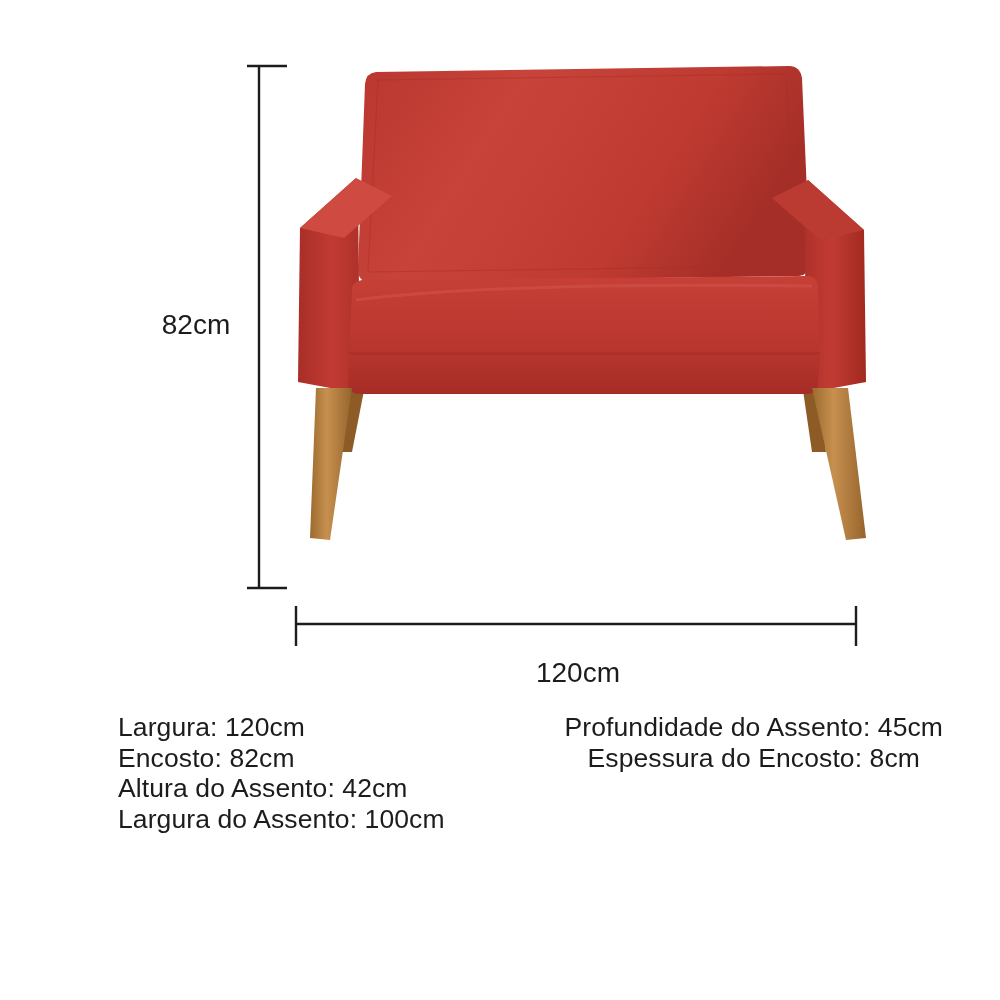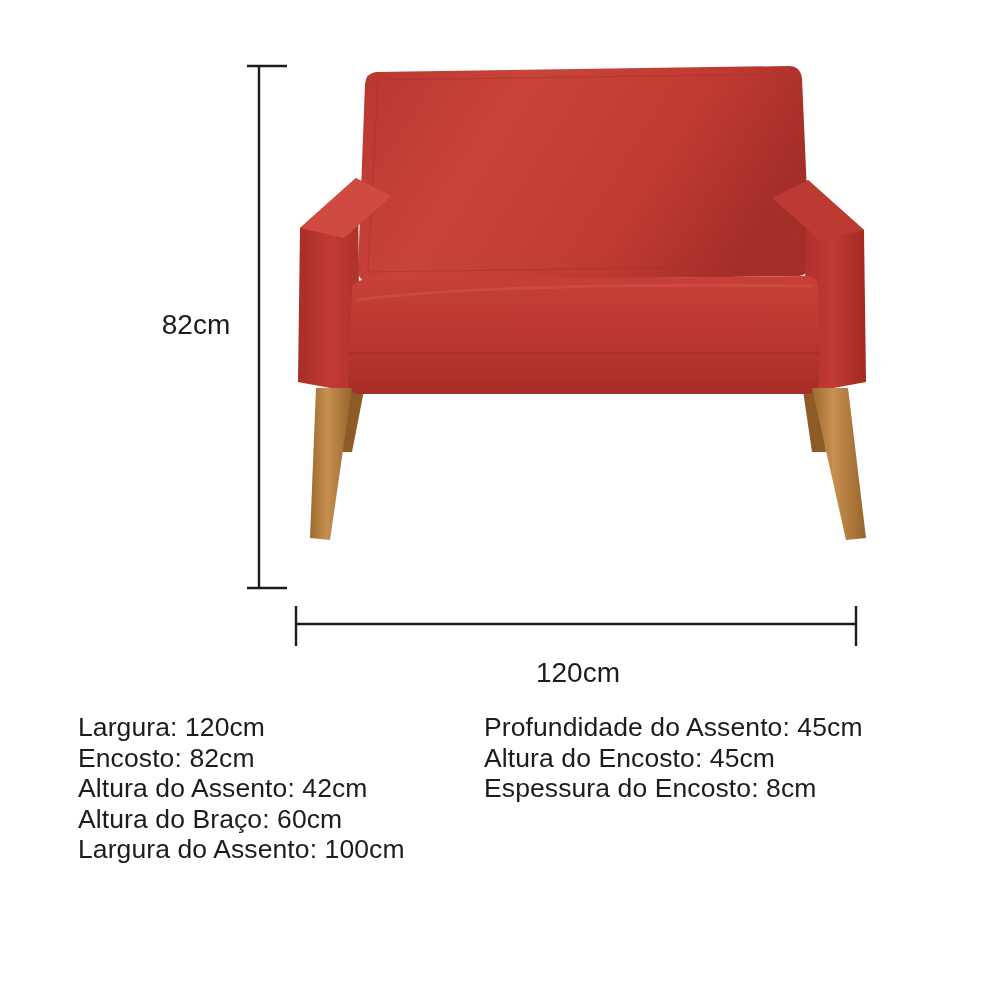--- a/index.html
+++ b/index.html
@@ -36,25 +36,27 @@
   }
   .spec-col {
     display: flex;
     flex-direction: column;
     justify-content: flex-start;
   }
   .spec-col.left {
     width: 440px;
     padding-left: 78px;
     box-sizing: border-box;
+    margin-left: 40px;
   }
   .spec-col.right {
     width: 560px;
     padding-left: 44px;
     box-sizing: border-box;
+    text-align: center;
   }
   .spec-line {
     font-size: 26.5px;
     line-height: 30.5px;
     color: #1c1c1c;
     white-space: nowrap;
     letter-spacing: 0.1px;
   }
 
   .dim-label {
@@ -159,21 +161,19 @@
   </g>
   <rect x="510" y="648" width="136" height="40" fill="#ffffff"></rect>
   <text class="dim-label" x="578" y="682" text-anchor="middle">120cm</text>
 </svg>
 
 <div id="specs">
   <div class="spec-col left">
     <div class="spec-line">Largura: 120cm</div>
     <div class="spec-line">Encosto: 82cm</div>
     <div class="spec-line">Altura do Assento: 42cm</div>
-    <div class="spec-line">Altura do Braço: 60cm</div>
     <div class="spec-line">Largura do Assento: 100cm</div>
   </div>
   <div class="spec-col right">
     <div class="spec-line">Profundidade do Assento: 45cm</div>
-    <div class="spec-line">Altura do Encosto: 45cm</div>
     <div class="spec-line">Espessura do Encosto: 8cm</div>
   </div>
 </div>
 
 </body></html>

